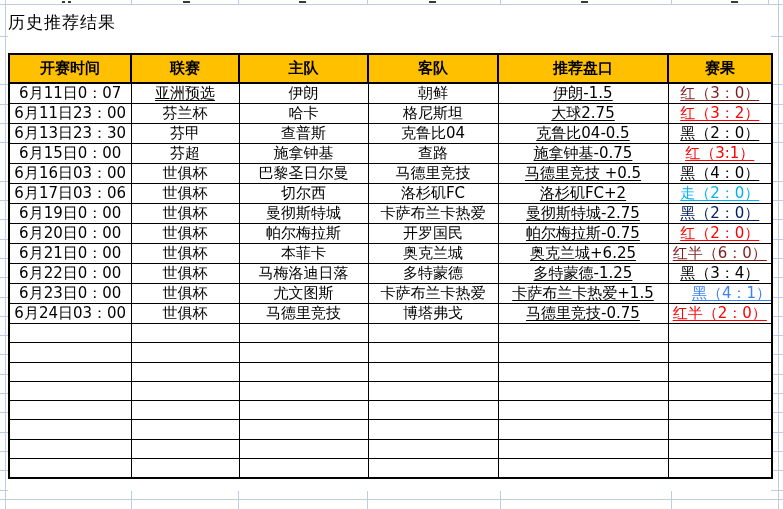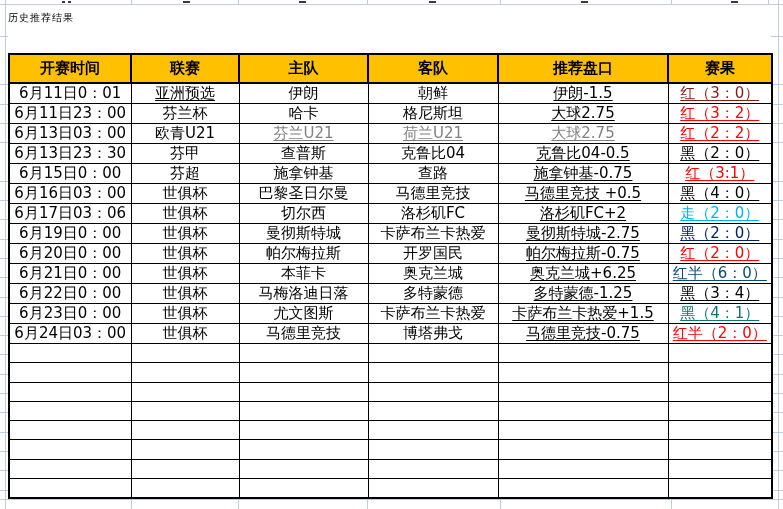--- a/index.html
+++ b/index.html
@@ -14,21 +14,21 @@
     font-family:"DejaVu Sans","Liberation Sans",sans-serif;
   }
   
   .hline{position:absolute;height:1px;background:var(--gridline);}
   .vline{position:absolute;width:1px;background:var(--gridline);}
   .tick-strip{position:absolute;
     background:repeating-linear-gradient(to bottom,transparent 0px,transparent 18.3px,var(--gridline) 18.3px,var(--gridline) 19.3px);}
   .remnant{position:absolute;top:1px;height:2px;background:#3a3a3a;}
   
   #title{
-    position:absolute;left:8px;top:11px;font-size:10px;color:#000;
+    position:absolute;left:8px;top:11px;font-size:17px;color:#000;
     letter-spacing:1px;white-space:nowrap;
   }
   
   #sheet-table{
     position:absolute;left:8px;top:53px;
     border-collapse:collapse;table-layout:fixed;width:763px;
     font-size:15px;color:#000;
   }
   #sheet-table th,#sheet-table td{
     border:1px solid var(--border);
@@ -97,44 +97,36 @@
       <th>开赛时间</th>
       <th>联赛</th>
       <th>主队</th>
       <th>客队</th>
       <th>推荐盘口</th>
       <th>赛果</th>
     </tr>
   </thead>
   <tbody id="table-body">
       <tr>
-        <td class="col-time">6月11日0：01</td>
+        <td class="col-time">6月11日0：07</td>
         <td class="col-league u">亚洲预选</td>
         <td class="col-home">伊朗</td>
         <td class="col-away">朝鲜</td>
         <td class="col-handicap">伊朗-1.5</td>
         <td class="col-result" style="color: #7f1d1d;">红（3：0）</td>
       </tr>
       <tr>
         <td class="col-time">6月11日23：00</td>
         <td class="col-league">芬兰杯</td>
         <td class="col-home">哈卡</td>
         <td class="col-away">格尼斯坦</td>
         <td class="col-handicap">大球2.75</td>
         <td class="col-result" style="color: rgb(255, 0, 0); margin-top: 24px;">红（3：2）</td>
       </tr>
       <tr>
-        <td class="col-time">6月13日03：00</td>
-        <td class="col-league">欧青U21</td>
-        <td class="col-home muted u">芬兰U21</td>
-        <td class="col-away muted u">荷兰U21</td>
-        <td class="col-handicap muted">大球2.75</td>
-        <td class="col-result" style="color: rgb(255, 0, 0);">红（2：2）</td>
-      </tr>
-      <tr>
         <td class="col-time">6月13日23：30</td>
         <td class="col-league">芬甲</td>
         <td class="col-home">查普斯</td>
         <td class="col-away">克鲁比04</td>
         <td class="col-handicap">克鲁比04-0.5</td>
         <td class="col-result" style="color: rgb(0, 0, 0);">黑（2：0）</td>
       </tr>
       <tr>
         <td class="col-time">6月15日0：00</td>
         <td class="col-league">芬超</td>
@@ -174,37 +166,37 @@
         <td class="col-away">开罗国民</td>
         <td class="col-handicap">帕尔梅拉斯-0.75</td>
         <td class="col-result" style="color: rgb(255, 0, 0);">红（2：0）</td>
       </tr>
       <tr>
         <td class="col-time">6月21日0：00</td>
         <td class="col-league">世俱杯</td>
         <td class="col-home">本菲卡</td>
         <td class="col-away">奥克兰城</td>
         <td class="col-handicap">奥克兰城+6.25</td>
-        <td class="col-result" style="color: #0c4a6e;">红半（6：0）</td>
+        <td class="col-result" style="color: #7f1d1d;">红半（6：0）</td>
       </tr>
       <tr>
         <td class="col-time">6月22日0：00</td>
         <td class="col-league">世俱杯</td>
         <td class="col-home">马梅洛迪日落</td>
         <td class="col-away">多特蒙德</td>
         <td class="col-handicap">多特蒙德-1.25</td>
         <td class="col-result" style="color: rgb(0, 0, 0);">黑（3：4）</td>
       </tr>
       <tr>
         <td class="col-time">6月23日0：00</td>
         <td class="col-league">世俱杯</td>
         <td class="col-home">尤文图斯</td>
         <td class="col-away">卡萨布兰卡热爱</td>
         <td class="col-handicap">卡萨布兰卡热爱+1.5</td>
-        <td class="col-result" style="color: #0f766e;">黑（4：1）</td>
+        <td class="col-result" style="color: #3b82f6; text-align: right;">黑（4：1）</td>
       </tr>
       <tr>
         <td class="col-time">6月24日03：00</td>
         <td class="col-league">世俱杯</td>
         <td class="col-home">马德里竞技</td>
         <td class="col-away">博塔弗戈</td>
         <td class="col-handicap">马德里竞技-0.75</td>
         <td class="col-result" style="color: rgb(255, 0, 0);">红半（2：0）</td>
       </tr>
       <tr>

